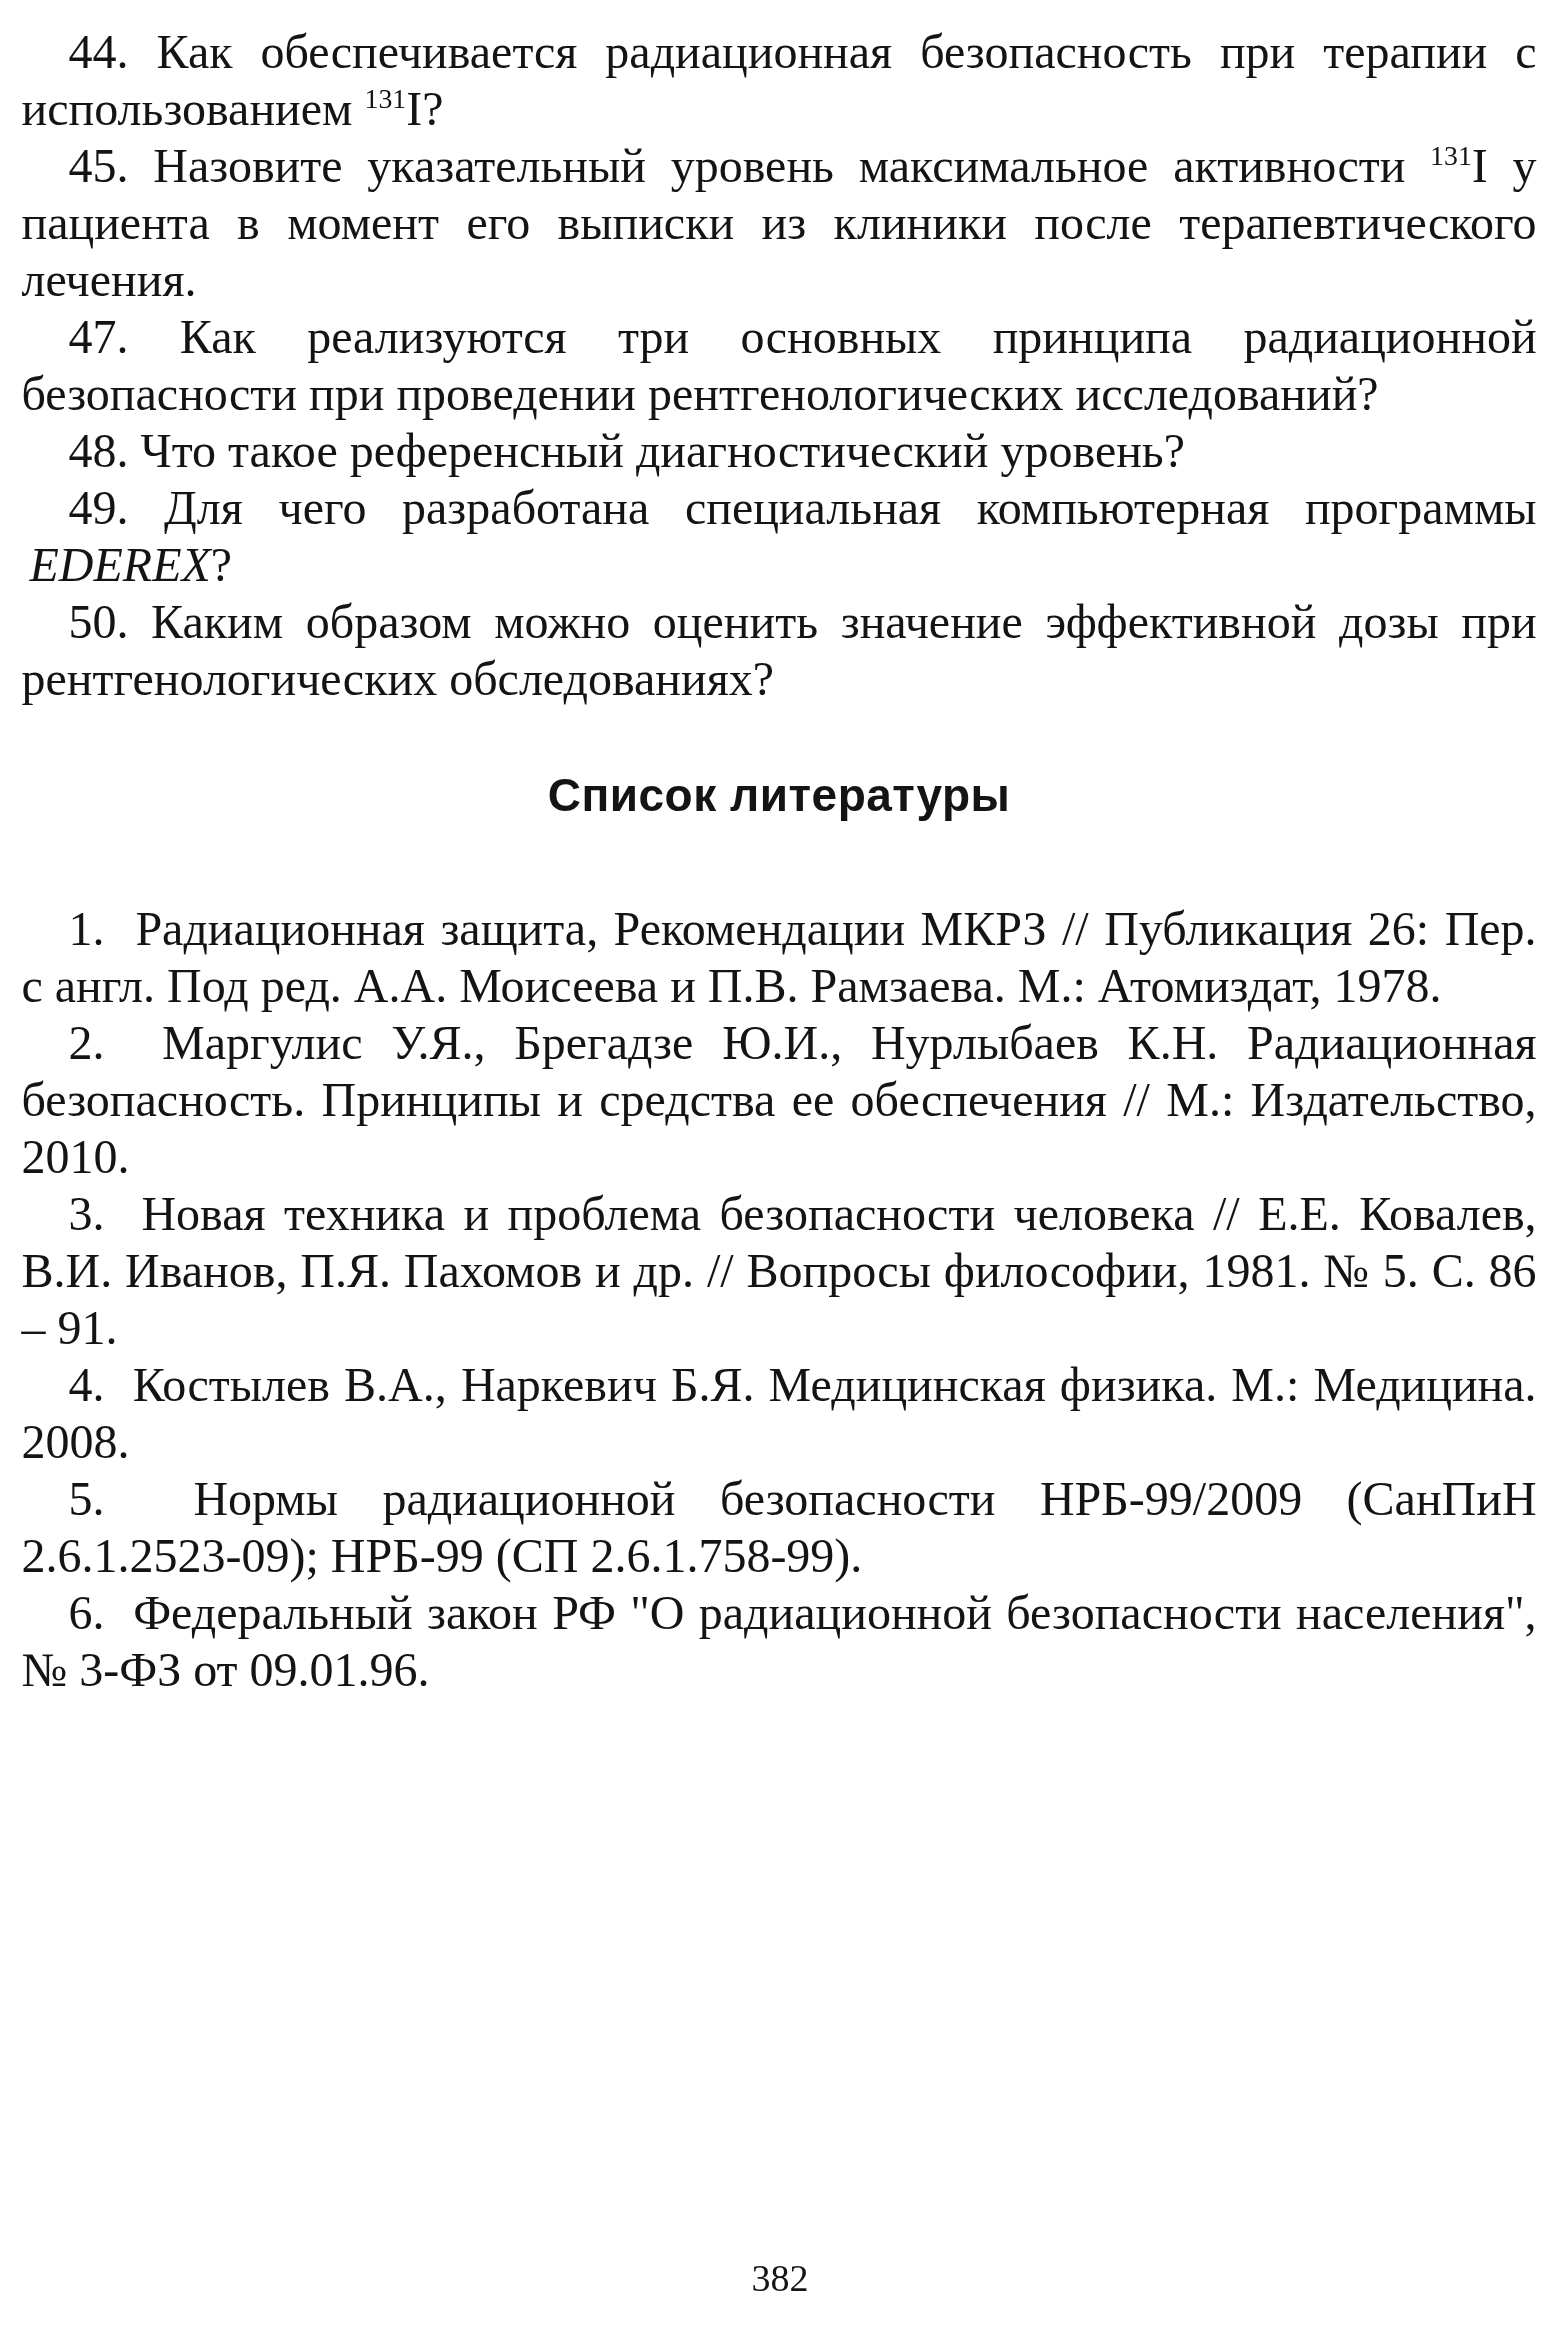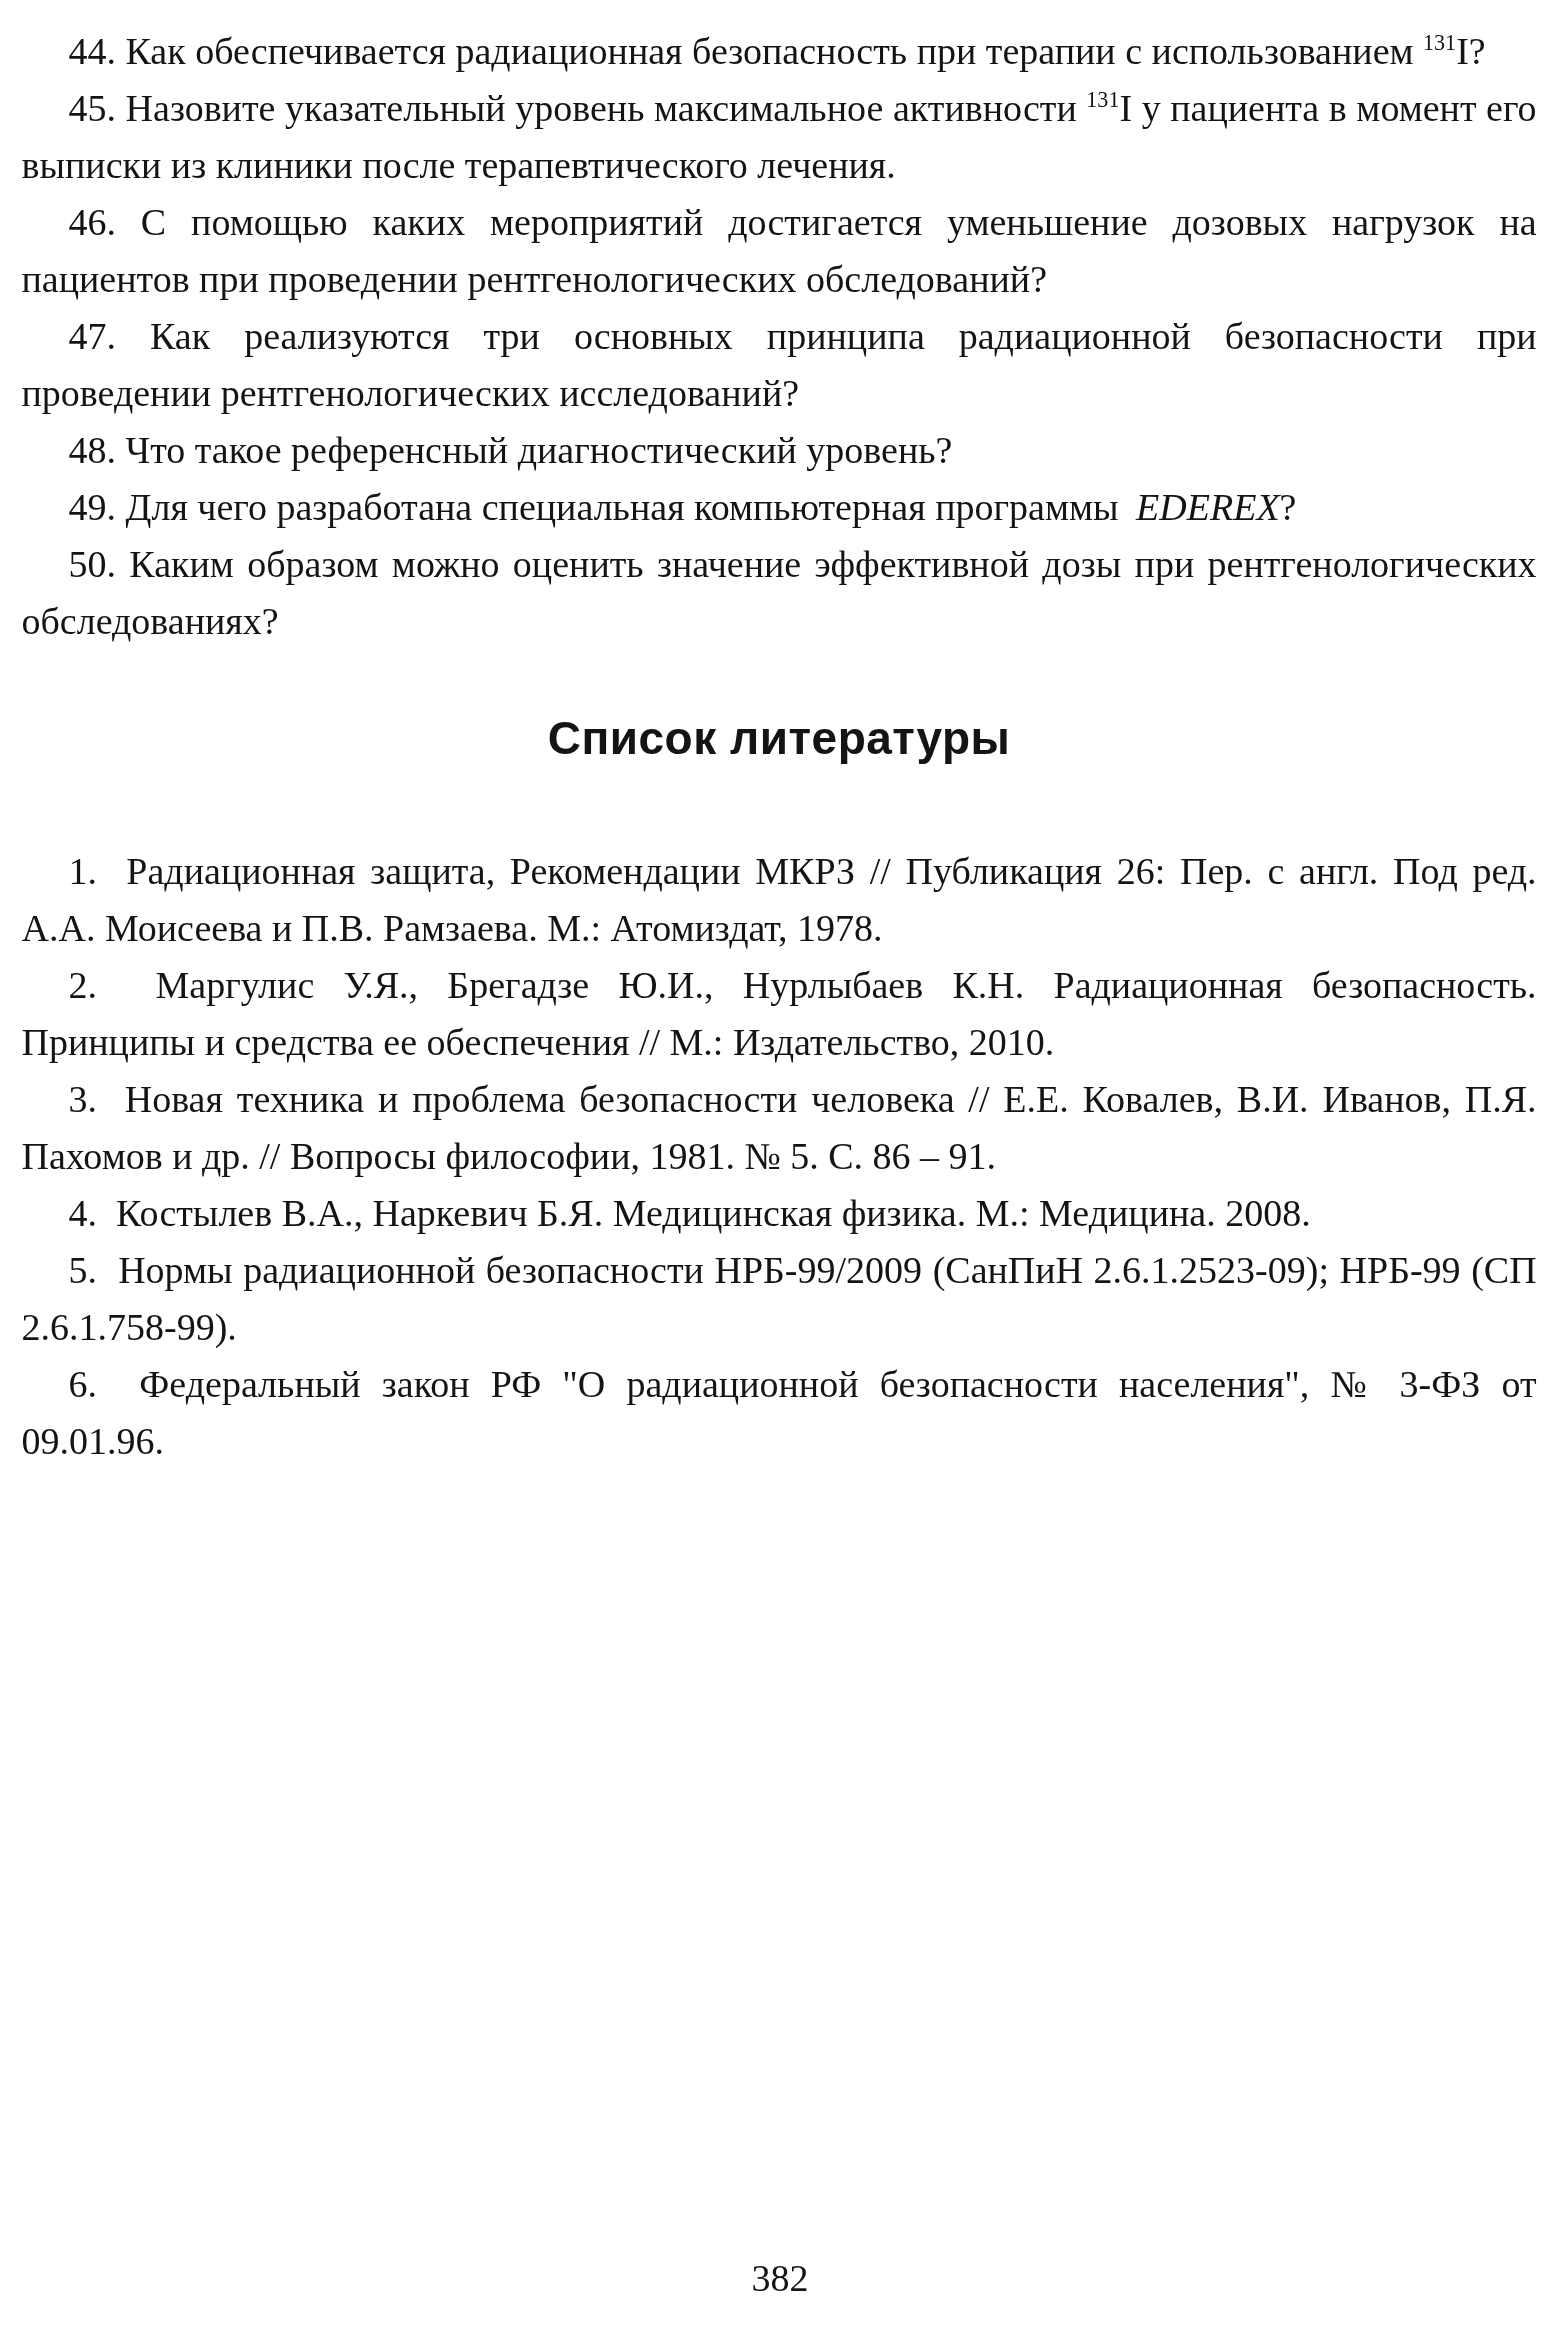--- a/index.html
+++ b/index.html
@@ -10,21 +10,21 @@
     position: relative;
     background: #ffffff;
     color: #141414;
     font-family: "Liberation Serif", serif;
     overflow: hidden;
   }
   .page {
     padding: 23.4px 23.4px 0 21.5px;
   }
   .para {
-    font-size: 38px;
+    font-size: 48px;
     line-height: 57px;
     text-align: justify;
     text-indent: 47px;
   }
   .para sup {
     font-size: 0.58em;
     vertical-align: super;
     line-height: 0;
   }
   .italic { font-style: italic; margin-left: 8px; }
@@ -52,21 +52,20 @@
 <body>
 
 <div class="page">
 
   <div class="questions">
 
     <p class="para"><span>44. Как обеспечивается радиационная безопасность при терапии с использованием </span><sup>131</sup><span>I?</span></p>
 
     <p class="para"><span>45. Назовите указательный уровень максимальное активности </span><sup>131</sup><span>I у пациента в момент его выписки из клиники после терапевтического лечения.</span></p>
 
-    <p class="para">46. С помощью каких мероприятий достигается уменьшение дозовых нагрузок на пациентов при проведении рентгенологических обследований?</p>
 
     <p class="para">47. Как реализуются три основных принципа радиационной безопасности при проведении рентгенологических исследований?</p>
 
     <p class="para">48. Что такое референсный диагностический уровень?</p>
 
     <p class="para"><span>49. Для чего разработана специальная компьютерная программы </span><span class="italic">EDEREX</span><span>?</span></p>
 
     <p class="para">50. Каким образом можно оценить значение эффективной дозы при рентгенологических обследованиях?</p>
 
 

